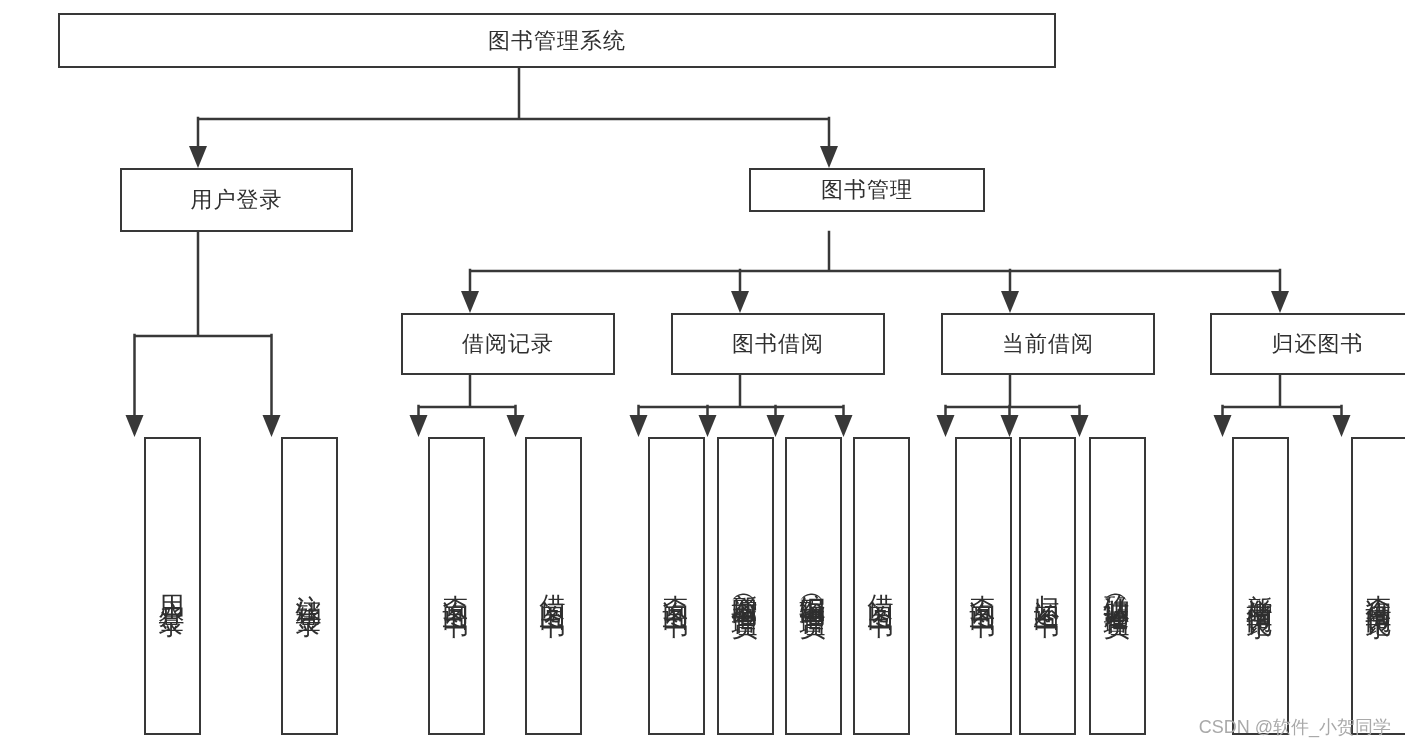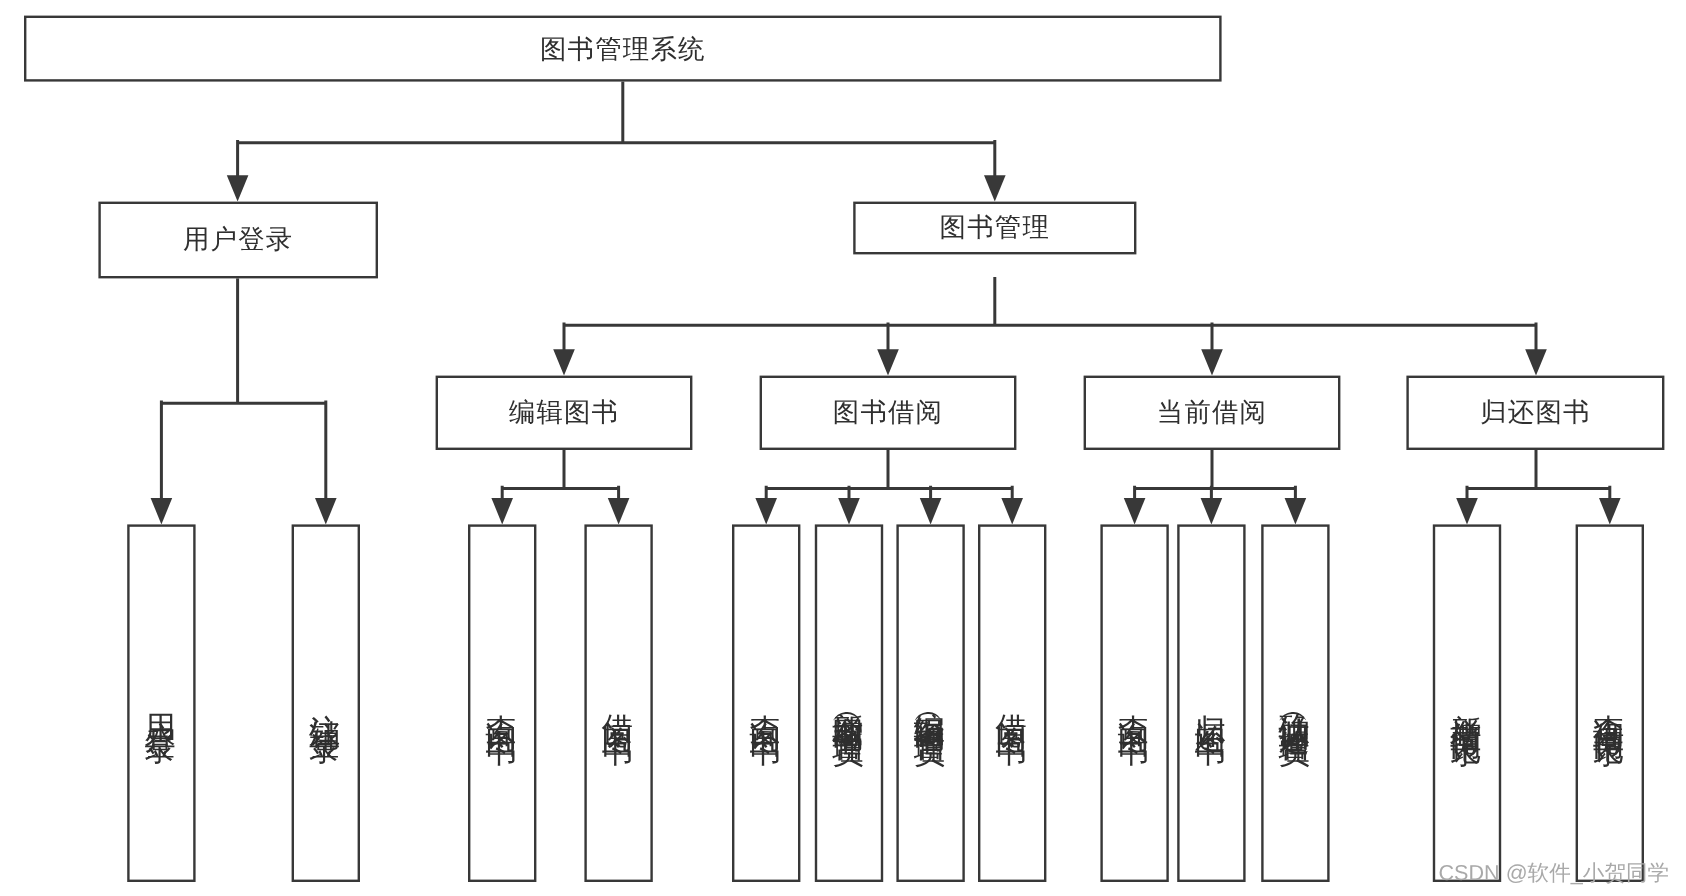--- a/index.html
+++ b/index.html
@@ -32,20 +32,21 @@
   }
   .node {
     position: absolute;
     box-sizing: border-box;
     border: 2.5px solid var(--color-line, #383838);
     background: #ffffff;
     color: var(--color-text, #2f2f2f);
     display: flex;
     align-items: center;
     justify-content: center;
+    margin-left: 38px;
   }
   .h-node {
     font-size: 22px;
     letter-spacing: 1px;
     white-space: nowrap;
   }
   .v-node {
     top: 437px;
     width: 57px;
     height: 298px;
@@ -103,21 +104,21 @@
     <path d="M1280,375 V407 M1222.5,407 H1341.5 M1222.5,406 V417 M1341.5,406 V417"></path>
     <polygon points="1213.5,415 1231.5,415 1222.5,437"></polygon>
     <polygon points="1332.5,415 1350.5,415 1341.5,437"></polygon>
   </svg>
 
   <div class="node h-node" style="left:20px; top:13px; width:998px; height:55px;">图书管理系统</div>
 
   <div class="node h-node" style="left:82px; top:168px; width:233px; height:64px;">用户登录</div>
   <div class="node h-node" style="left:711px; top:168px; width:236px; height:44px;">图书管理</div>
 
-  <div class="node h-node" style="left:363px; top:313px; width:214px; height:62px;">编辑图书</div>
+  <div class="node h-node" style="left:363px; top:313px; width:214px; height:62px;">借阅记录</div>
   <div class="node h-node" style="left:633px; top:313px; width:214px; height:62px;">图书借阅</div>
   <div class="node h-node" style="left:903px; top:313px; width:214px; height:62px;">当前借阅</div>
   <div class="node h-node" style="left:1172px; top:313px; width:215px; height:62px;">归还图书</div>
 
   <div class="node v-node leaf-short" style="left:106px;">用户登录</div>
   <div class="node v-node leaf-short" style="left:243px;">注销登录</div>
 
   <div class="node v-node leaf-short" style="left:390px;">查询图书</div>
   <div class="node v-node leaf-short" style="left:487px;">借阅图书</div>
 

